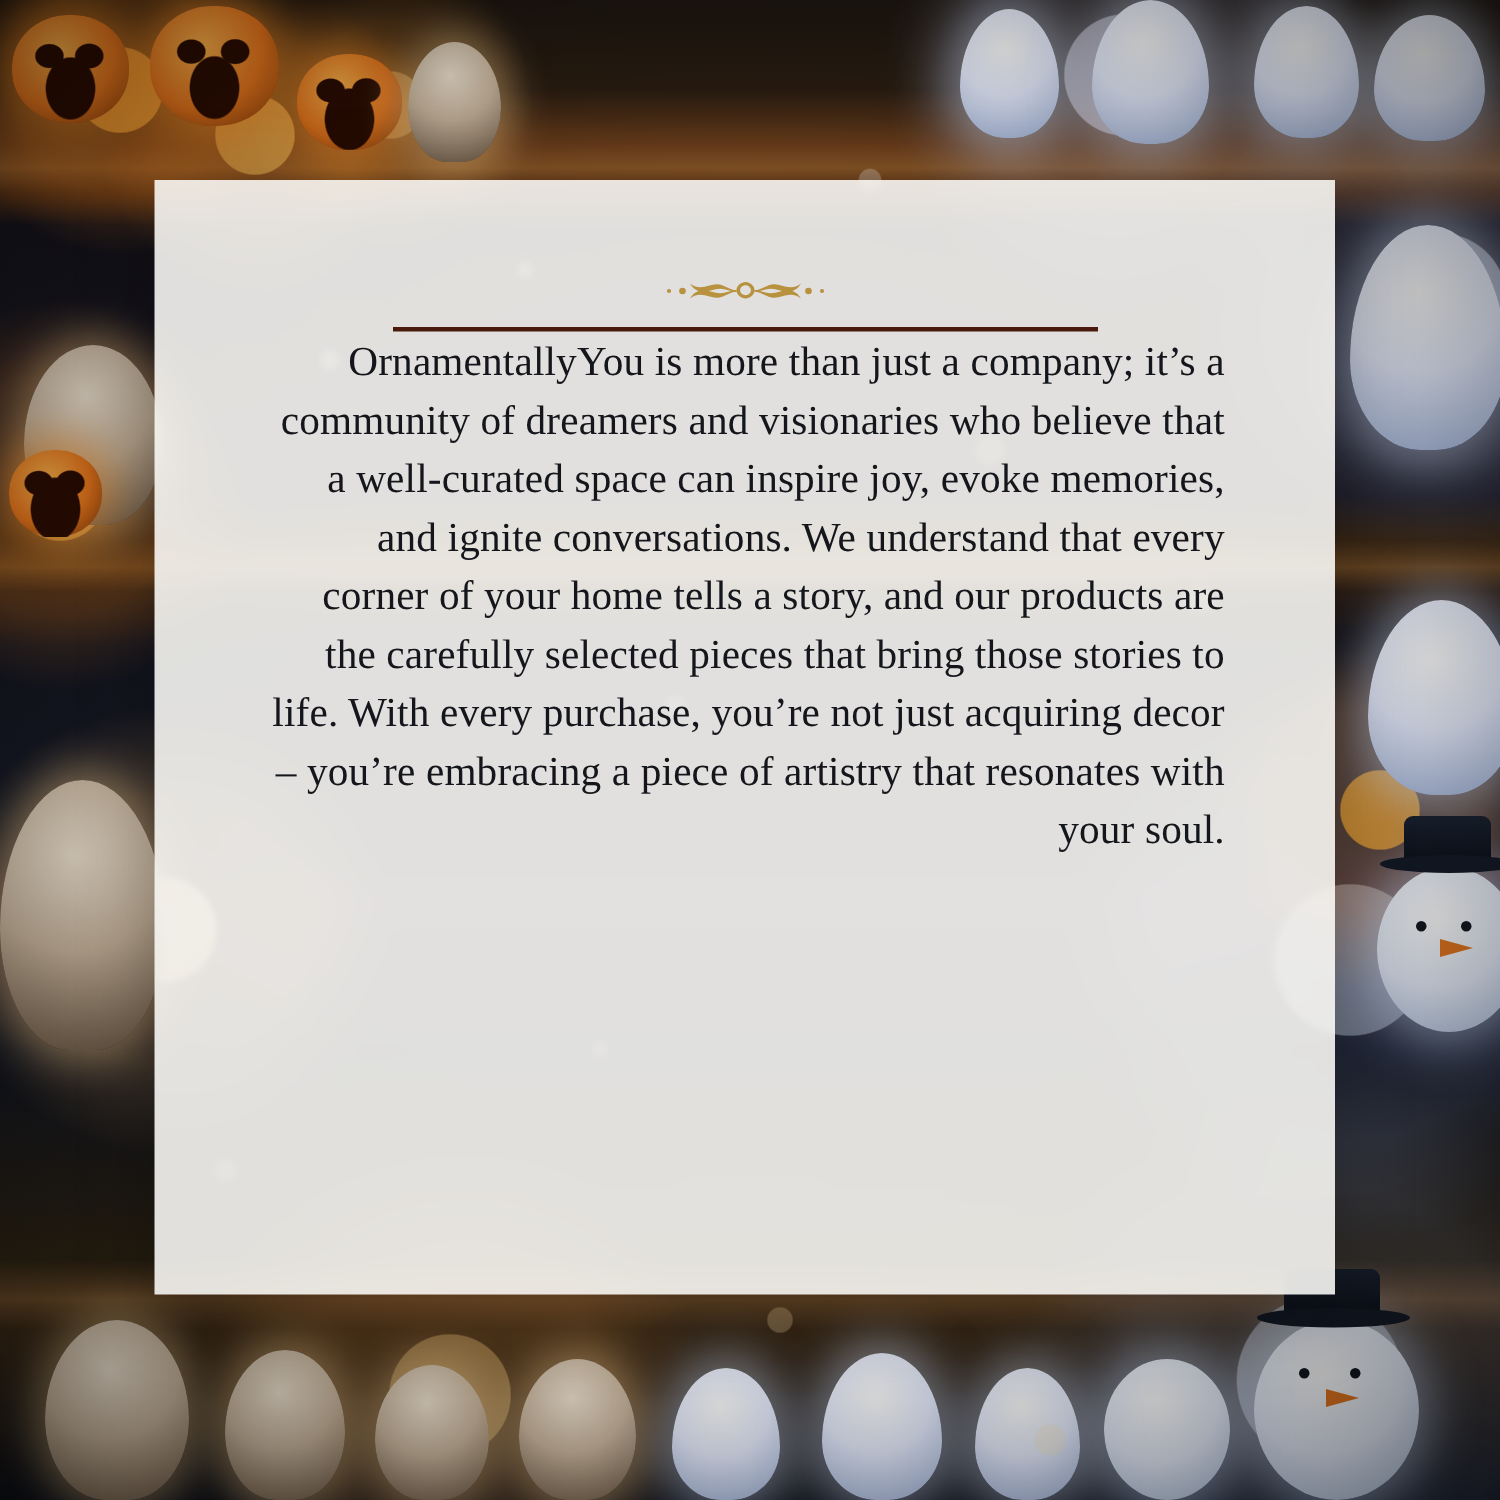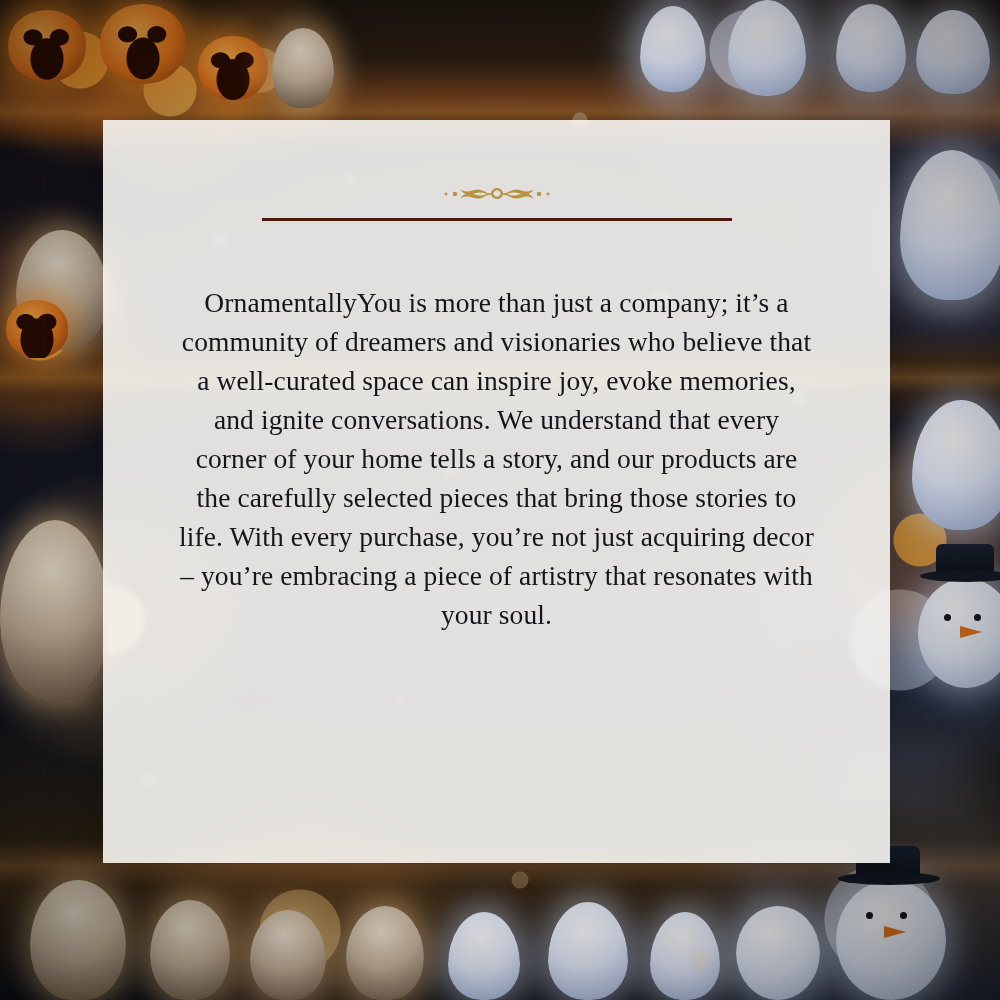--- a/index.html
+++ b/index.html
@@ -178,23 +178,22 @@
     margin-top: 22px;
     font-family: "Liberation Serif", serif;
     font-size: 27px;
     letter-spacing: 2.2px;
     color: #2a1108;
     font-variant: small-caps;
     text-transform: lowercase;
   }
 
   .body-copy {
-    margin-top: 62px;
     width: 640px;
-    text-align: center;
+    text-align: right;
     font-family: "Liberation Serif", serif;
     font-size: 27.5px;
     line-height: 1.42;
     color: #14161b;
     letter-spacing: 0.1px;
   }
 </style>
 </head>
 <body>
 

